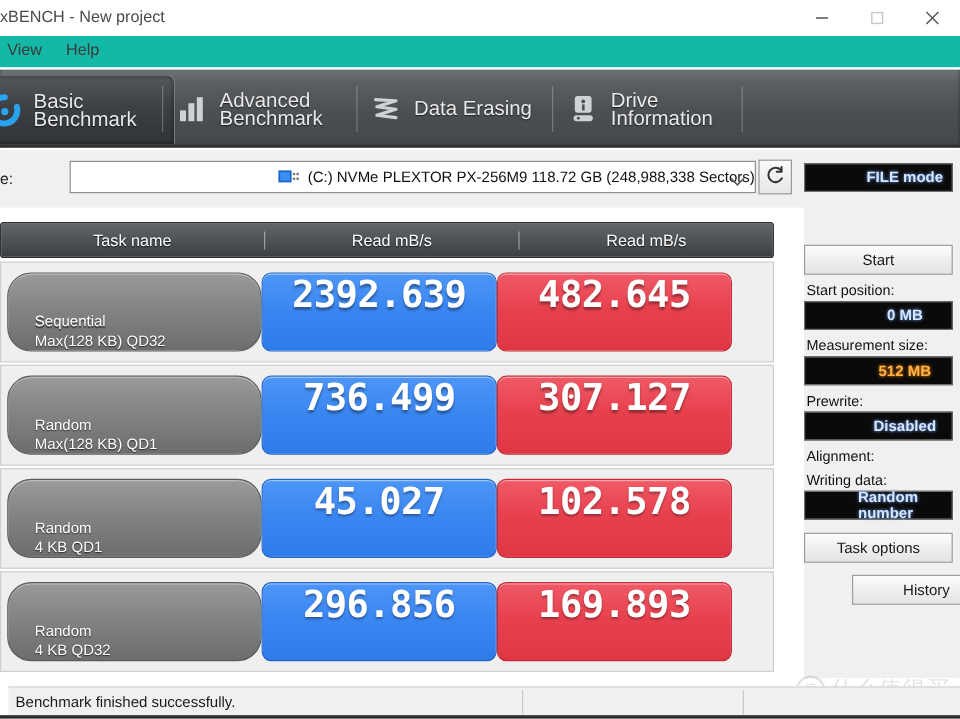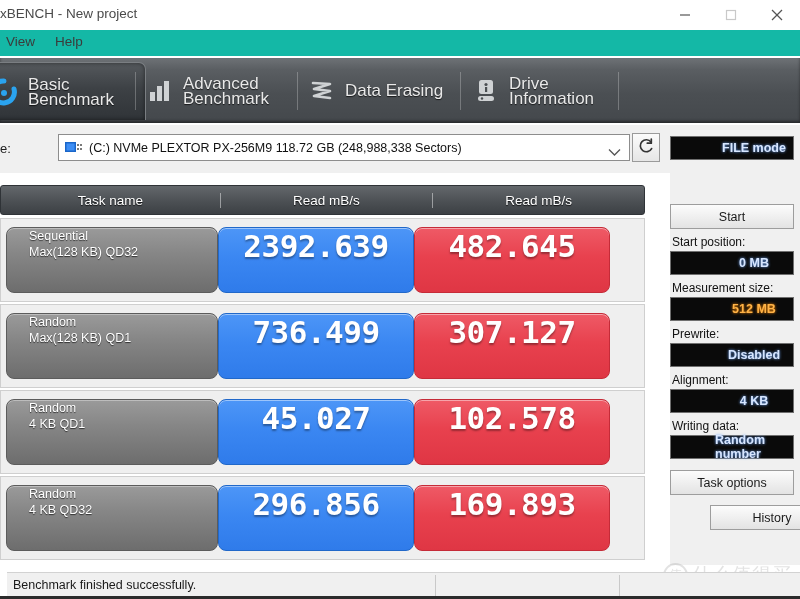--- a/index.html
+++ b/index.html
@@ -35,21 +35,21 @@
     border-radius:7px 7px 0 0;border:1px solid #7a7e82;border-bottom:none;
     box-shadow:0 0 4px rgba(0,0,0,.5) inset;
   }
   .tabdiv{position:absolute;top:14px;width:1px;height:38px;background:rgba(255,255,255,.25);}
   .ticon{flex:0 0 auto;margin-right:9px;display:flex;align-items:center;justify-content:center;}
 
   
   .driverow{position:absolute;left:0;top:125px;width:800px;height:48px;background:#f0f0f0;}
   .drive-label{position:absolute;left:0px;top:16px;font-size:13px;color:#222;}
   .drive-combo{position:absolute;left:58px;top:134px;width:572px;height:27px;
-    background:#ffffff;border:1px solid #8d8d8d;box-sizing:border-box;display:flex;align-items:center;}
+    background:#ffffff;border:1px solid #8d8d8d;box-sizing:border-box;display:flex;align-items:center;justify-content:flex-end;}
   .drive-combo .dtext{font-size:12.5px;color:#111;white-space:nowrap;margin-left:2px;}
   .drive-ico{width:19px;height:16px;margin-left:5px;margin-right:4px;flex:0 0 auto;}
   .chev{position:absolute;right:8px;top:8px;}
   .refreshbtn{position:absolute;left:632px;top:133px;width:28px;height:29px;
     background:linear-gradient(to bottom,#fbfbfb,#e6e6e6);border:1px solid #9a9a9a;
     display:flex;align-items:center;justify-content:center;box-sizing:border-box;}
 
   
   .results{position:absolute;left:0;top:185px;width:645px;height:375px;}
   .thead{position:absolute;left:0;top:0;width:645px;height:30px;
@@ -59,22 +59,22 @@
   .th{font-size:13.5px;color:#ffffff;text-align:center;text-shadow:0 1px 1px rgba(0,0,0,.8);}
   .th-task{width:220px;}
   .th-read{width:213px;border-left:1px solid rgba(255,255,255,.45);}
   .th-write{width:212px;border-left:1px solid rgba(255,255,255,.45);}
 
   .rows{position:absolute;left:0;top:33px;width:645px;}
   .row{position:relative;height:84px;background:#efefef;
     border:1px solid #cfcfcf;box-sizing:border-box;margin-bottom:2px;display:flex;align-items:center;}
   .namecell{margin-left:5px;width:212px;height:66px;
     background:linear-gradient(to bottom,#9a9a9a 0%,#868686 40%,#6d6d6d 100%);
-    border:1px solid #5c5c5c;border-radius:8px;box-sizing:border-box;
-    display:flex;align-items:flex-start;box-shadow:inset 0 1px 0 rgba(255,255,255,.35);}
+    border:1px solid #5c5c5c;border-radius:20px;box-sizing:border-box;
+    display:flex;align-items:flex-end;box-shadow:inset 0 1px 0 rgba(255,255,255,.35);}
   .nametxt{margin-left:22px;color:#ffffff;font-size:12.5px;line-height:16px;text-shadow:0 1px 1px rgba(0,0,0,.65);}
   .valcell{width:196px;height:66px;border-radius:8px;box-sizing:border-box;
     display:flex;justify-content:center;margin-left:0;}
   .valcell.read{background:linear-gradient(to bottom,#4d96f7 0%,#3b87f2 45%,#2f7bea 100%);
     border:1px solid #2168c9;box-shadow:inset 0 1px 0 rgba(255,255,255,.45);}
   .valcell.write{background:linear-gradient(to bottom,#ef5a66 0%,#e8414e 45%,#df3644 100%);
     border:1px solid #c52b38;box-shadow:inset 0 1px 0 rgba(255,255,255,.45);}
   .valtxt{color:#ffffff;font-family:"DejaVu Sans Mono","Liberation Mono",monospace;
     font-weight:bold;font-size:31px;letter-spacing:-0.5px;
     text-shadow:0 2px 2px rgba(0,0,0,.35);}
@@ -325,23 +325,20 @@
     <div class="lcd orange">
       <span>512 MB</span>
     </div>
 
     <div class="slabel">Prewrite:</div>
     <div class="lcd cyan">
       <span>Disabled</span>
     </div>
 
     <div class="slabel">Alignment:</div>
-    <div class="lcd cyan">
-      <span>4 KB</span>
-    </div>
 
     <div class="slabel">Writing data:</div>
     <div class="lcd cyan">
       <span>Random number</span>
     </div>
 
     <div class="sbtn" style="margin-top:11px;">
       <span>Task options</span>
     </div>
 

